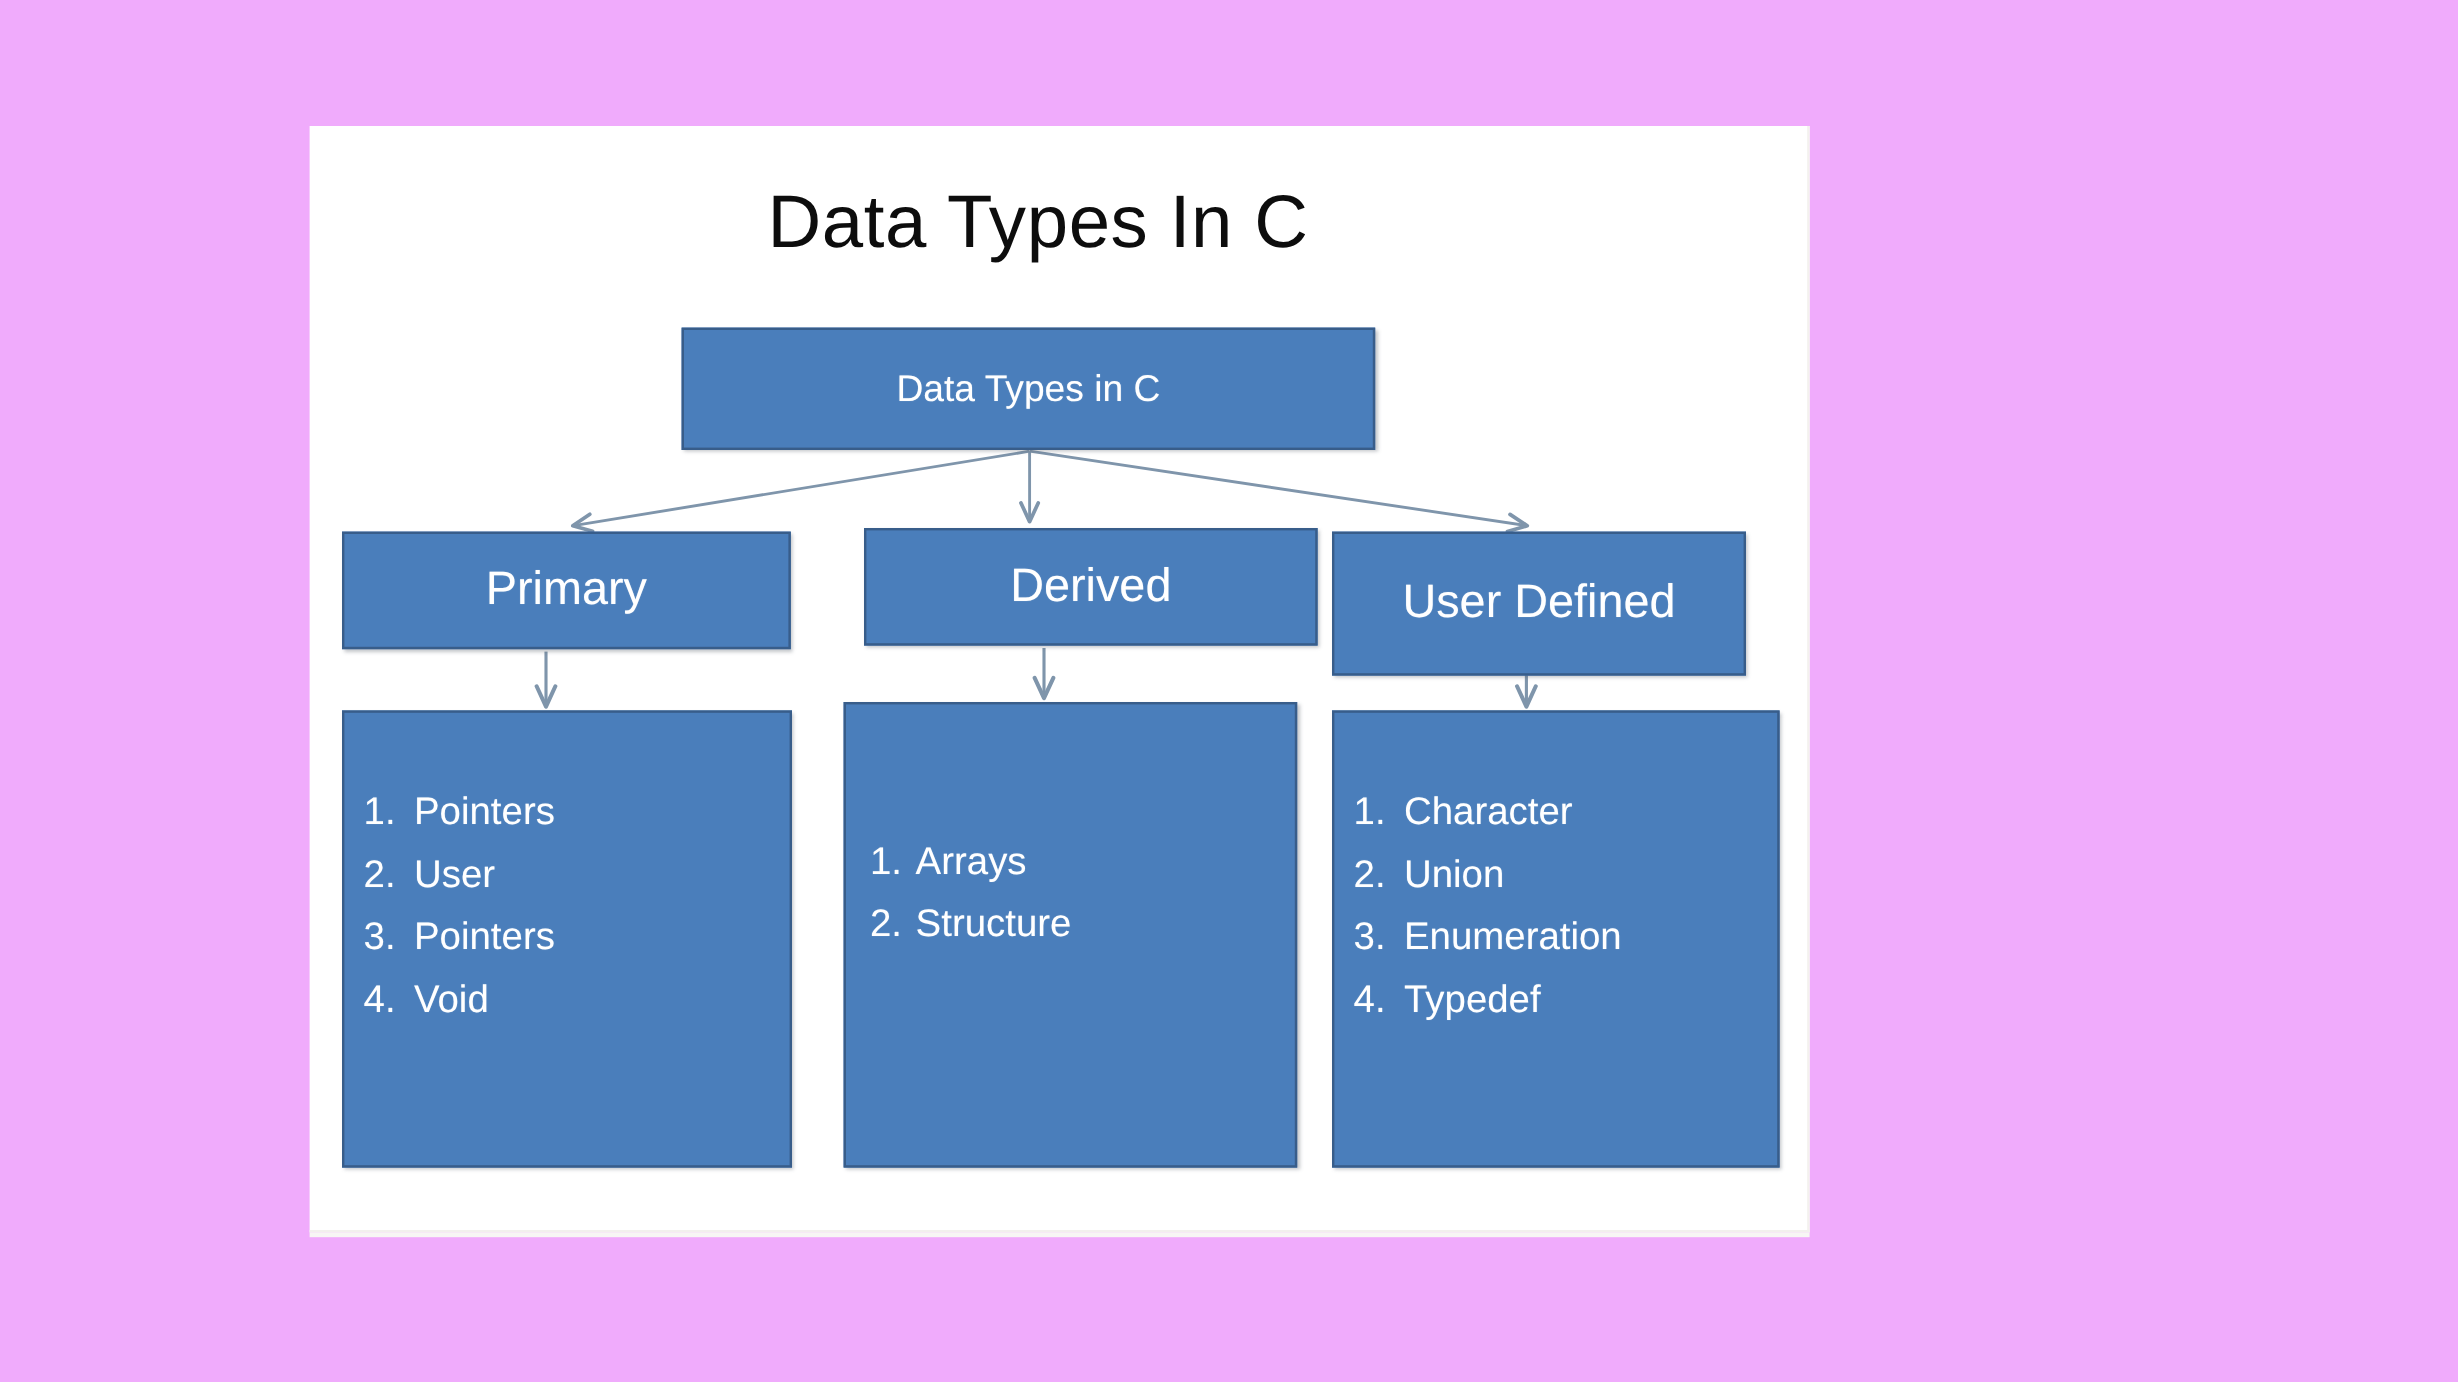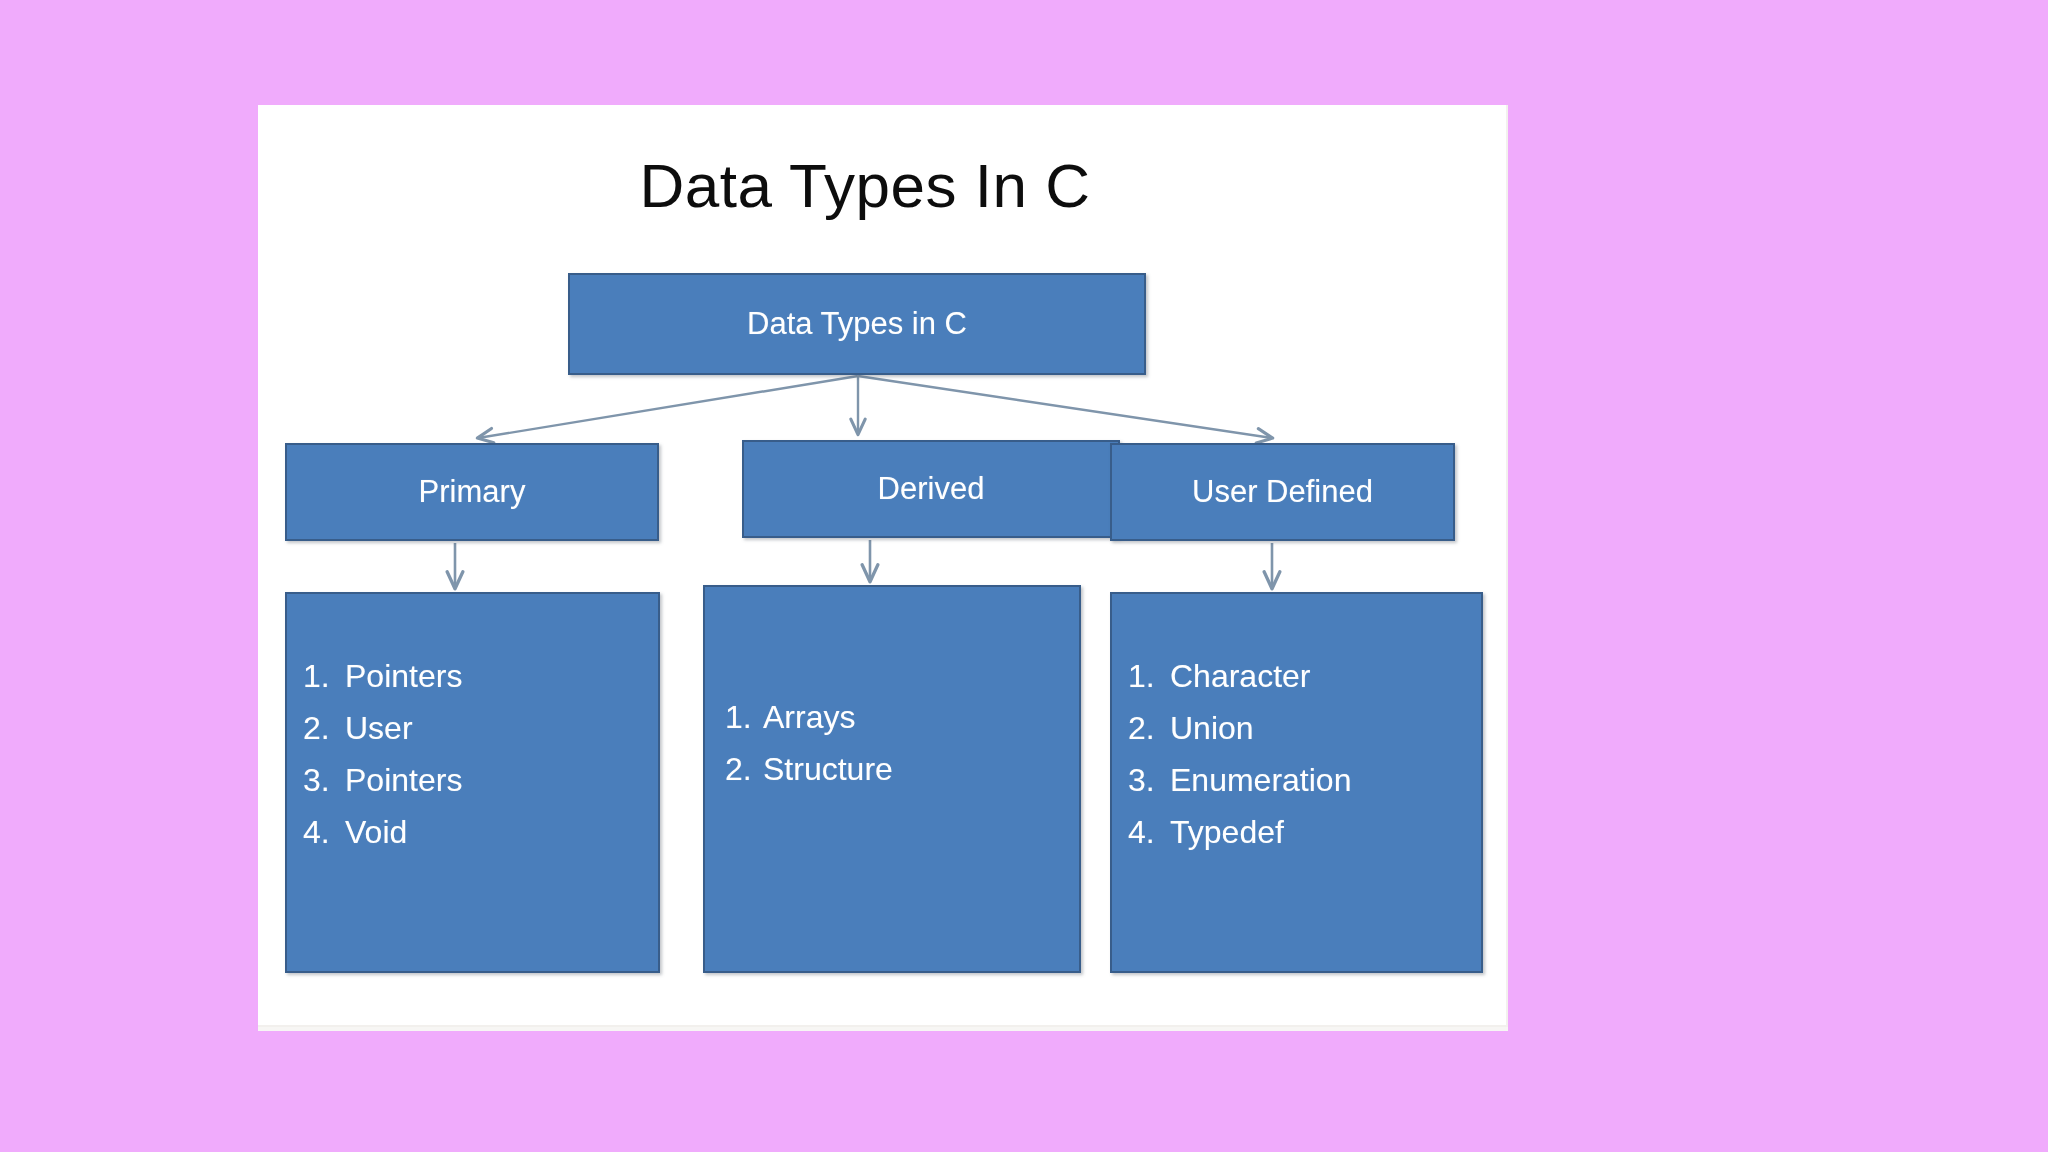--- a/index.html
+++ b/index.html
@@ -66,21 +66,21 @@
     box-shadow: 2px 2px 3px rgba(80,90,100,0.35);
     color: #ffffff;
   }
   .node-label {
     position: absolute;
     left: 0;
     right: 0;
     top: 50%;
     transform: translateY(-50%);
     text-align: center;
-    font-size: 31px;
+    font-size: 39px;
     line-height: 1.1;
     color: #ffffff;
     text-shadow: 0 0 1px rgba(255,255,255,0.35);
   }
 
   
   #node-root {
     left: 568px;
     top: 273px;
     width: 578px;
@@ -89,30 +89,30 @@
   #node-root .node-label { font-size: 31px; }
 
   
   #node-primary {
     left: 285px;
     top: 443px;
     width: 374px;
     height: 98px;
   }
   #node-derived {
-    left: 742px;
+    left: 720px;
     top: 440px;
     width: 378px;
     height: 98px;
   }
   #node-userdefined {
     left: 1110px;
     top: 443px;
     width: 345px;
-    height: 98px;
+    height: 120px;
   }
 
   
   .list-node {
     position: absolute;
     background: #4a7ebb;
     border: 2px solid #385d8a;
     box-sizing: border-box;
     box-shadow: 2px 2px 3px rgba(80,90,100,0.35);
     color: #ffffff;

